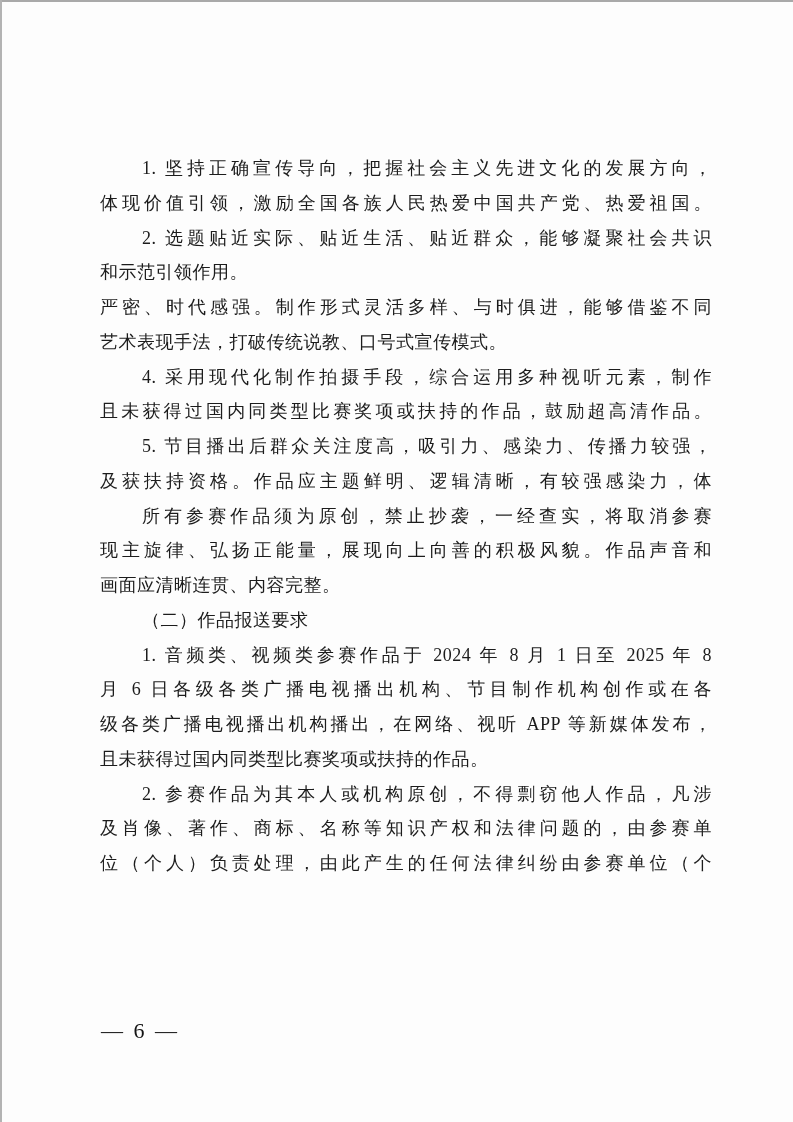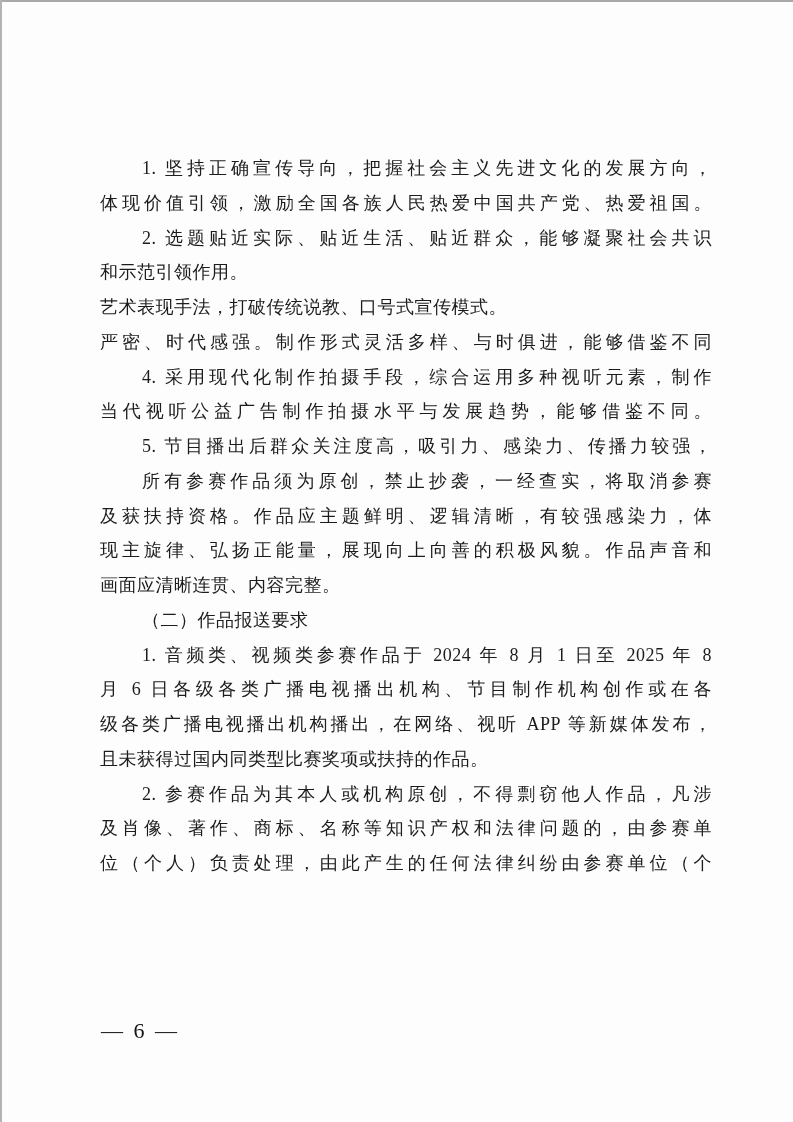--- a/index.html
+++ b/index.html
@@ -67,27 +67,27 @@
 <body>
 
 <div class="scan-edge-top"></div>
 <div class="scan-edge-left"></div>
 
 <div class="doc">
   <div class="line ind fill">1. 坚持正确宣传导向，把握社会主义先进文化的发展方向，</div>
   <div class="line fill">体现价值引领，激励全国各族人民热爱中国共产党、热爱祖国。</div>
   <div class="line ind fill">2. 选题贴近实际、贴近生活、贴近群众，能够凝聚社会共识</div>
   <div class="line">和示范引领作用。</div>
+  <div class="line fill">严密、时代感强。制作形式灵活多样、与时俱进，能够借鉴不同</div>
   <div class="line">艺术表现手法，打破传统说教、口号式宣传模式。</div>
-  <div class="line fill">严密、时代感强。制作形式灵活多样、与时俱进，能够借鉴不同</div>
   <div class="line ind fill">4. 采用现代化制作拍摄手段，综合运用多种视听元素，制作</div>
-  <div class="line fill">当代视听公益广告制作拍摄水平与发展趋势，能够借鉴不同。</div>
+  <div class="line fill">且未获得过国内同类型比赛奖项或扶持的作品，鼓励超高清作品。</div>
   <div class="line ind fill">5. 节目播出后群众关注度高，吸引力、感染力、传播力较强，</div>
+  <div class="line fill">及获扶持资格。作品应主题鲜明、逻辑清晰，有较强感染力，体</div>
   <div class="line ind fill">所有参赛作品须为原创，禁止抄袭，一经查实，将取消参赛</div>
-  <div class="line fill">及获扶持资格。作品应主题鲜明、逻辑清晰，有较强感染力，体</div>
   <div class="line fill">现主旋律、弘扬正能量，展现向上向善的积极风貌。作品声音和</div>
   <div class="line">画面应清晰连贯、内容完整。</div>
   <div class="line ind">（二）作品报送要求</div>
   <div class="line ind fill">1. 音频类、视频类参赛作品于 2024 年 8 月 1 日至 2025 年 8</div>
   <div class="line fill">月 6 日各级各类广播电视播出机构、节目制作机构创作或在各</div>
   <div class="line fill">级各类广播电视播出机构播出，在网络、视听 APP 等新媒体发布，</div>
   <div class="line">且未获得过国内同类型比赛奖项或扶持的作品。</div>
   <div class="line ind fill">2. 参赛作品为其本人或机构原创，不得剽窃他人作品，凡涉</div>
   <div class="line fill">及肖像、著作、商标、名称等知识产权和法律问题的，由参赛单</div>
   <div class="line fill">位（个人）负责处理，由此产生的任何法律纠纷由参赛单位（个</div>

